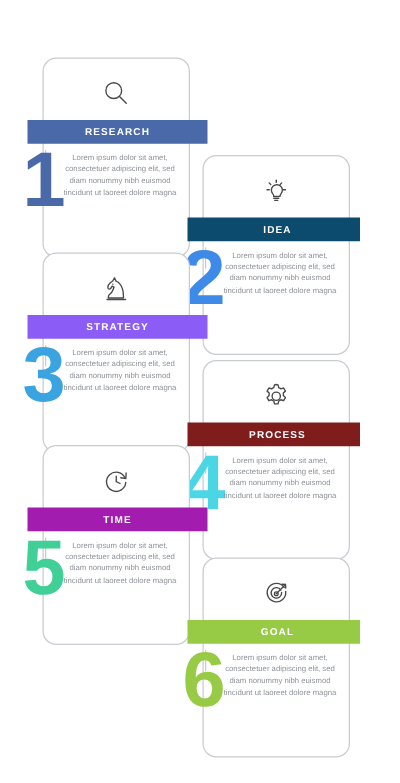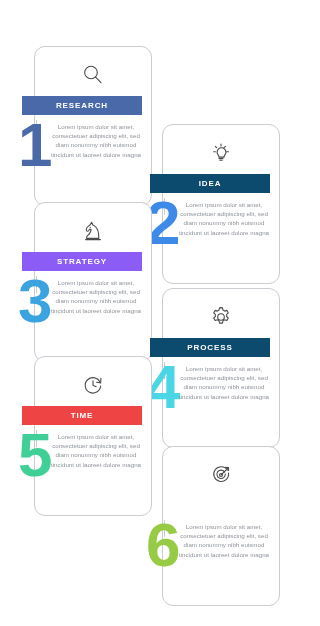--- a/index.html
+++ b/index.html
@@ -54,21 +54,21 @@
   }
   .icon-wrap svg {
     display: block;
   }
 
   
   .bar {
     position: absolute;
     left: 0;
     top: 50px;
-    width: 120px;
+    width: 144px;
     height: 19px;
     display: flex;
     align-items: center;
     justify-content: center;
     box-sizing: border-box;
   }
   .bar .bar-label {
     color: #ffffff;
     font-size: 8px;
     font-weight: bold;
@@ -170,51 +170,54 @@
       <div class="desc">Lorem ipsum dolor sit amet, consectetuer adipiscing elit, sed diam nonummy nibh euismod tincidunt ut laoreet dolore magna</div>
     </div>
     <div class="step right" style="top: 288px;">
       <div class="card"></div>
       <div class="icon-wrap">
         <svg width="26" height="26" viewBox="0 0 26 26" fill="none" stroke="#4a4a4a" stroke-width="1.1" stroke-linejoin="round">
       <path d="M13 3.6l1.45.25.5 2.25a7 7 0 0 1 1.75 1.02l2.18-.74 1.45 2.52-1.67 1.56a7 7 0 0 1 0 2.02l1.67 1.56-1.45 2.52-2.18-.74a7 7 0 0 1-1.75 1.02l-.5 2.25h-2.9l-.5-2.25a7 7 0 0 1-1.75-1.02l-2.18.74-1.45-2.52 1.67-1.56a7 7 0 0 1 0-2.02L5.67 8.9l1.45-2.52 2.18.74a7 7 0 0 1 1.75-1.02l.5-2.25z"></path>
       <circle cx="13" cy="13" r="3.3"></circle>
     </svg>
       </div>
-      <div class="bar" style="background:#0c4a6e">
+      <div class="bar" style="background:#7f1d1d">
         <span class="bar-label">PROCESS</span>
       </div>
       <div class="tick"></div>
       <div class="numeral" style="color:#4bd6e5">4</div>
       <div class="desc">Lorem ipsum dolor sit amet, consectetuer adipiscing elit, sed diam nonummy nibh euismod tincidunt ut laoreet dolore magna</div>
     </div>
     <div class="step left" style="top: 356px;">
       <div class="card"></div>
       <div class="icon-wrap">
         <svg width="26" height="26" viewBox="0 0 26 26" fill="none" stroke="#4a4a4a" stroke-width="1.1" stroke-linecap="round">
       <path d="M20.1 10.6A7.7 7.7 0 1 0 20.6 14"></path>
       <polyline points="20.9,6.4 20.7,10.8 16.6,10.2"></polyline>
       <polyline points="13,8.9 13,13.2 16.1,14.8"></polyline>
     </svg>
       </div>
-      <div class="bar" style="background:#ef4444">
+      <div class="bar" style="background:#a21caf">
         <span class="bar-label">TIME</span>
       </div>
       <div class="tick"></div>
       <div class="numeral" style="color:#3fcf97">5</div>
       <div class="desc">Lorem ipsum dolor sit amet, consectetuer adipiscing elit, sed diam nonummy nibh euismod tincidunt ut laoreet dolore magna</div>
     </div>
     <div class="step right" style="top: 446px;">
       <div class="card"></div>
       <div class="icon-wrap">
         <svg width="26" height="26" viewBox="0 0 26 26" fill="none" stroke="#4a4a4a" stroke-width="1.1" stroke-linecap="round">
       <path d="M19.4 8.1A7.4 7.4 0 1 0 20.5 11.1"></path>
       <path d="M16.7 10.1A4.2 4.2 0 1 0 17.3 12"></path>
       <circle cx="13" cy="13" r="1.5"></circle>
       <line x1="13" y1="13" x2="20.2" y2="5.8"></line>
       <polyline points="17.6,5.4 20.4,5.6 20.6,8.4"></polyline>
     </svg>
       </div>
+      <div class="bar" style="background:#97ca45">
+        <span class="bar-label">GOAL</span>
+      </div>
       <div class="tick"></div>
       <div class="numeral" style="color:#97ca45">6</div>
       <div class="desc">Lorem ipsum dolor sit amet, consectetuer adipiscing elit, sed diam nonummy nibh euismod tincidunt ut laoreet dolore magna</div>
     </div>
   </div>
 
 </body></html>

